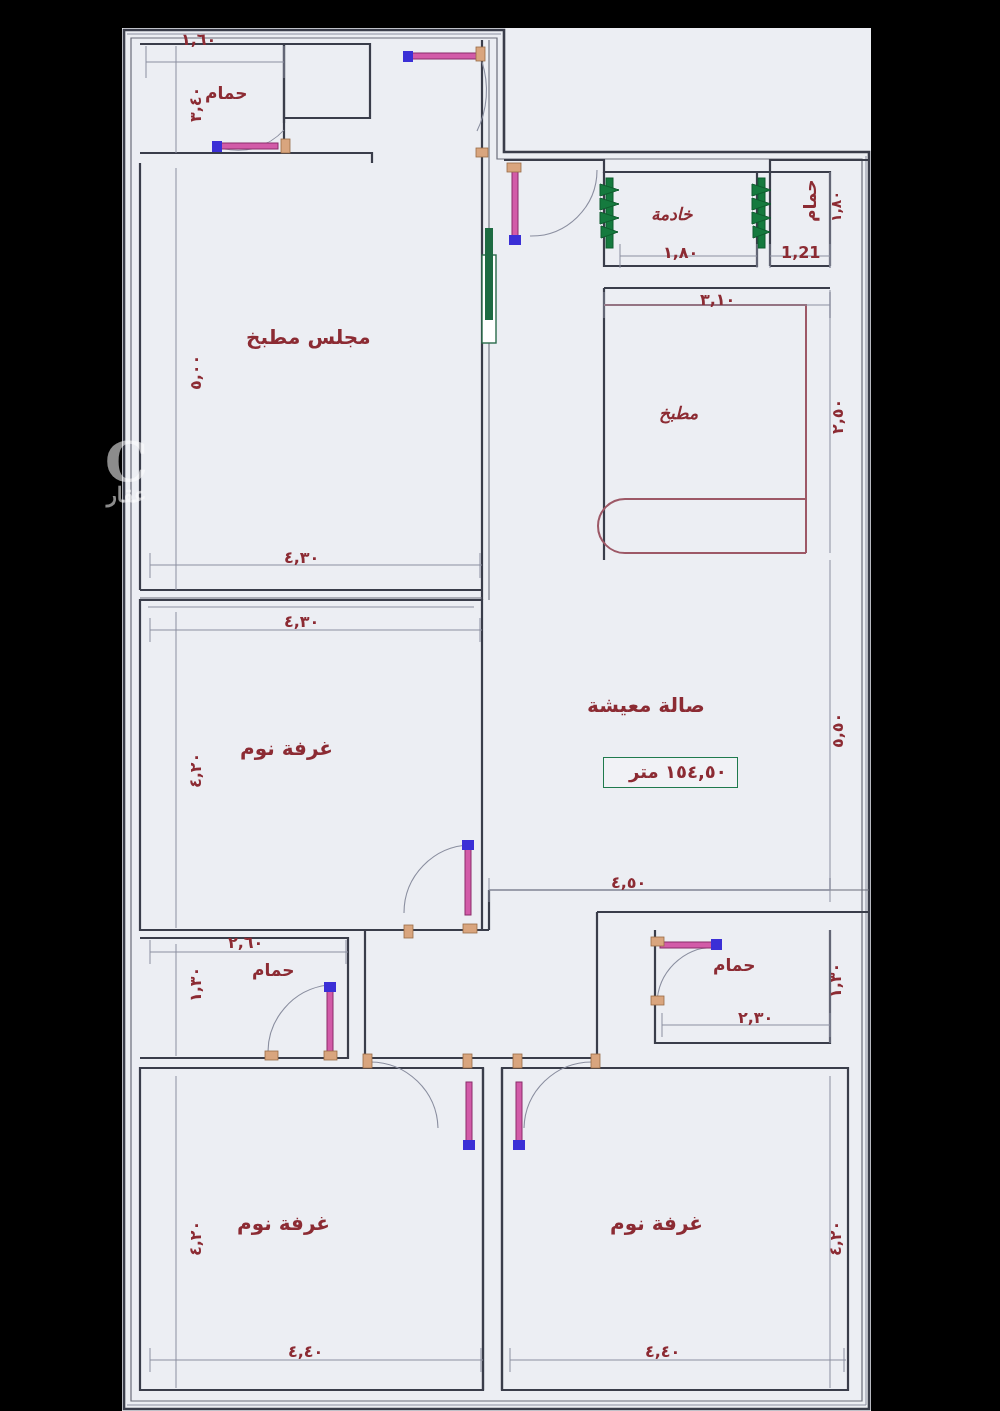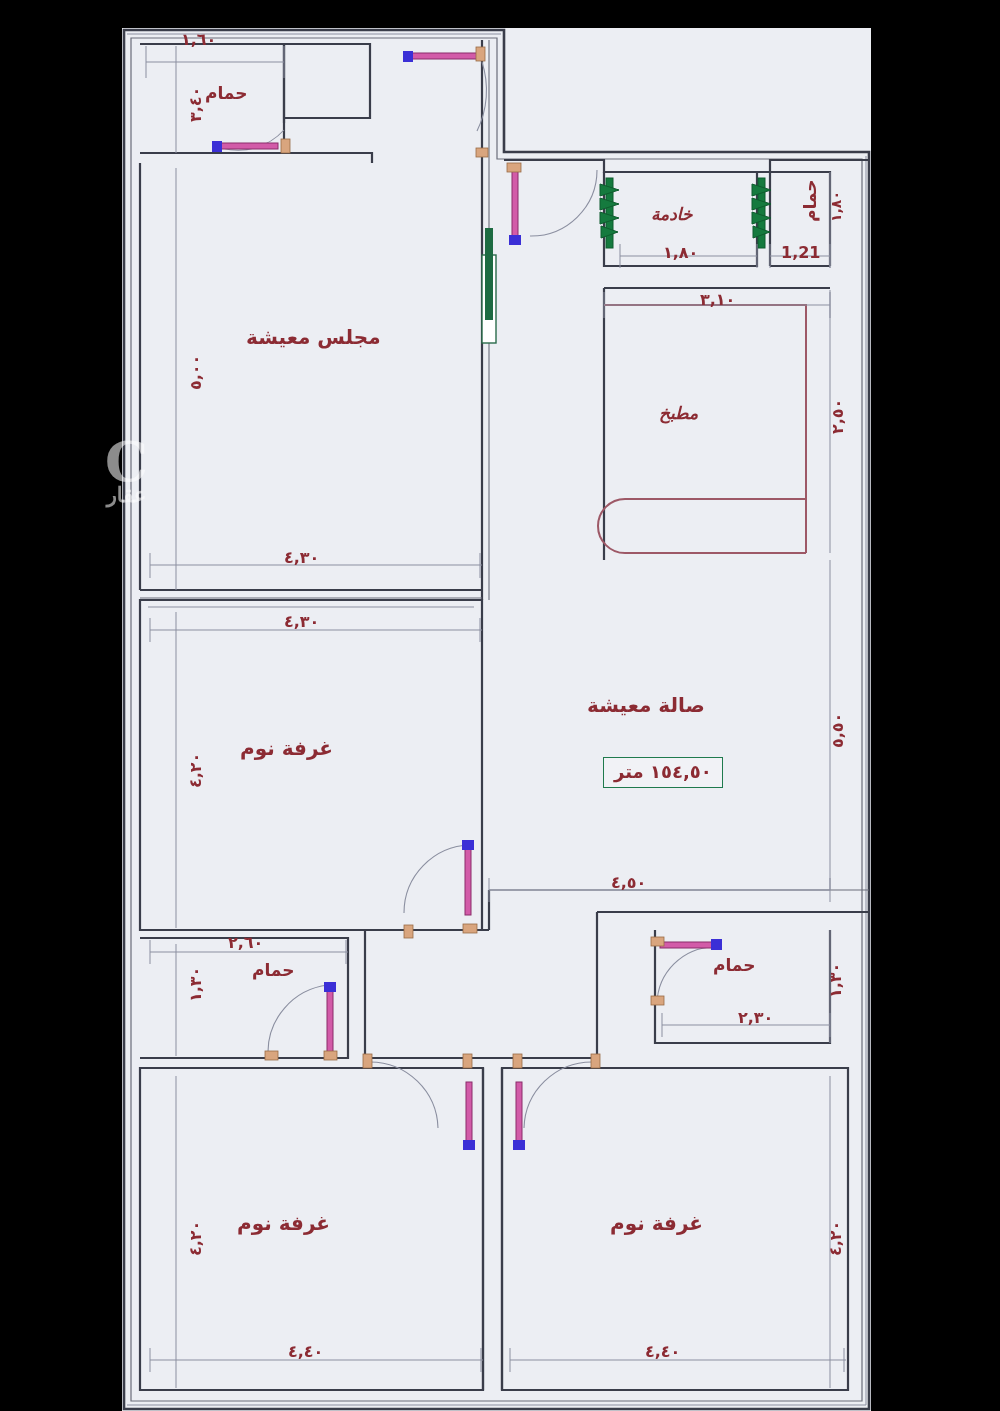--- a/index.html
+++ b/index.html
@@ -56,21 +56,21 @@
     transform: rotate(-90deg);
     transform-origin: left top;
   }
   .area-box {
     position: absolute;
     border: 1.6px solid #1f7a4d;
     background: rgba(255,255,255,0.25);
     color: #8c2b33;
     font-size: 18px;
     font-weight: 600;
-    padding: 3px 10px 5px 10px;
+    padding: 3px 10px 5px 25px;
     white-space: nowrap;
     font-family: "DejaVu Sans", sans-serif;
   }
   .watermark {
     position: absolute;
     color: rgba(255,255,255,0.55);
     font-size: 54px;
     font-weight: 700;
     font-family: "DejaVu Serif", serif;
     line-height: 0.85;
@@ -321,21 +321,21 @@
     </g>
   </svg>
 
   <div class="watermark" style="left:105px; top:440px;">
     <span>C</span>
     <span class="wm-sub">عقار</span>
   </div>
 
   <div class="lbl room-name-sm" style="left:205px; top:83px;">حمام</div>
 
-  <div class="lbl room-name" style="left:246px; top:325px;">مجلس معيشة</div>
+  <div class="lbl room-name" style="left:246px; top:325px;">مجلس مطبخ</div>
 
   <div class="lbl room-name" style="left:240px; top:736px;">غرفة نوم</div>
 
   <div class="lbl room-name-sm" style="left:651px; top:204px;font-style:italic;">خادمة</div>
 
   <div class="lbl room-name-sm rot-ccw" style="left:800px; top:222px;">حمام</div>
 
   <div class="lbl room-name-sm" style="left:659px; top:403px;font-style:italic;">مطبخ</div>
 
   <div class="lbl room-name" style="left:587px; top:693px;">صالة معيشة</div>

